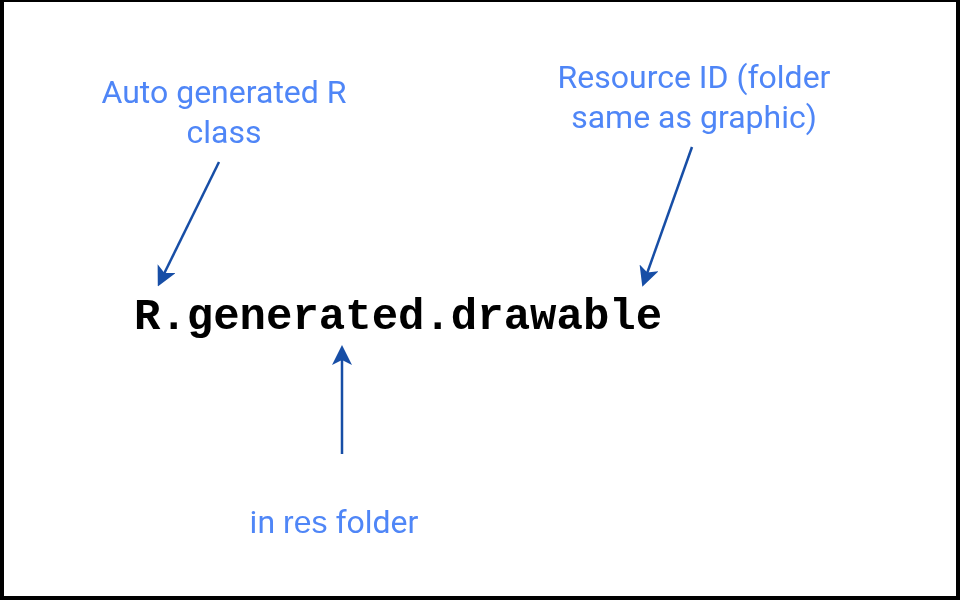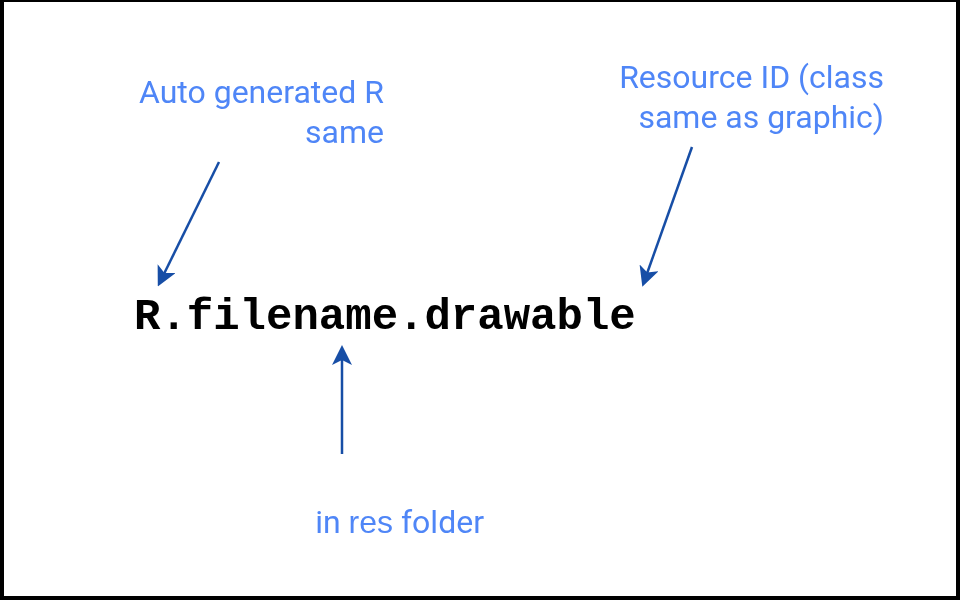--- a/index.html
+++ b/index.html
@@ -17,21 +17,21 @@
     border: 4px solid #000;
     border-top-width: 2px;
     position: relative;
     overflow: hidden;
   }
   .annotation {
     position: absolute;
     color: #4f86f7;
     font-size: 32px;
     line-height: 1.25;
-    text-align: right;
+    text-align: center;
     font-weight: 400;
   }
   .annotation .mono {
     font-family: Liberation Sans, sans-serif;
   }
   .code {
     position: absolute;
     font-family: "Courier New", Courier, monospace;
     font-weight: 700;
     font-size: 44px;
@@ -45,30 +45,30 @@
     pointer-events: none;
   }
 </style>
 </head>
 <body>
 
 <div class="frame">
 
   <div class="annotation" style="left:60px; top:70px; width:320px;">
     <span>Auto generated R</span><br>
-    <span>same</span>
+    <span>class</span>
   </div>
 
   <div class="annotation" style="left:500px; top:55px; width:380px;">
-    <span>Resource ID (class</span><br>
+    <span>Resource ID (folder</span><br>
     <span>same as graphic)</span>
   </div>
 
   <div class="code" style="left:130px; top:290px;">
-    <span>R</span><span>.</span><span>filename</span><span>.</span><span>drawable</span>
+    <span>R</span><span>.</span><span>generated</span><span>.</span><span>drawable</span>
   </div>
 
   <div class="annotation" style="left:180px; top:460px; width:300px;">
     <br>
     <span>in </span><span class="mono">res</span><span> folder</span>
   </div>
 
   <svg class="arrows" width="960" height="600">
     <defs>
       <marker id="arrowhead" markerWidth="8" markerHeight="8" refX="6" refY="4" orient="auto" markerUnits="strokeWidth">

